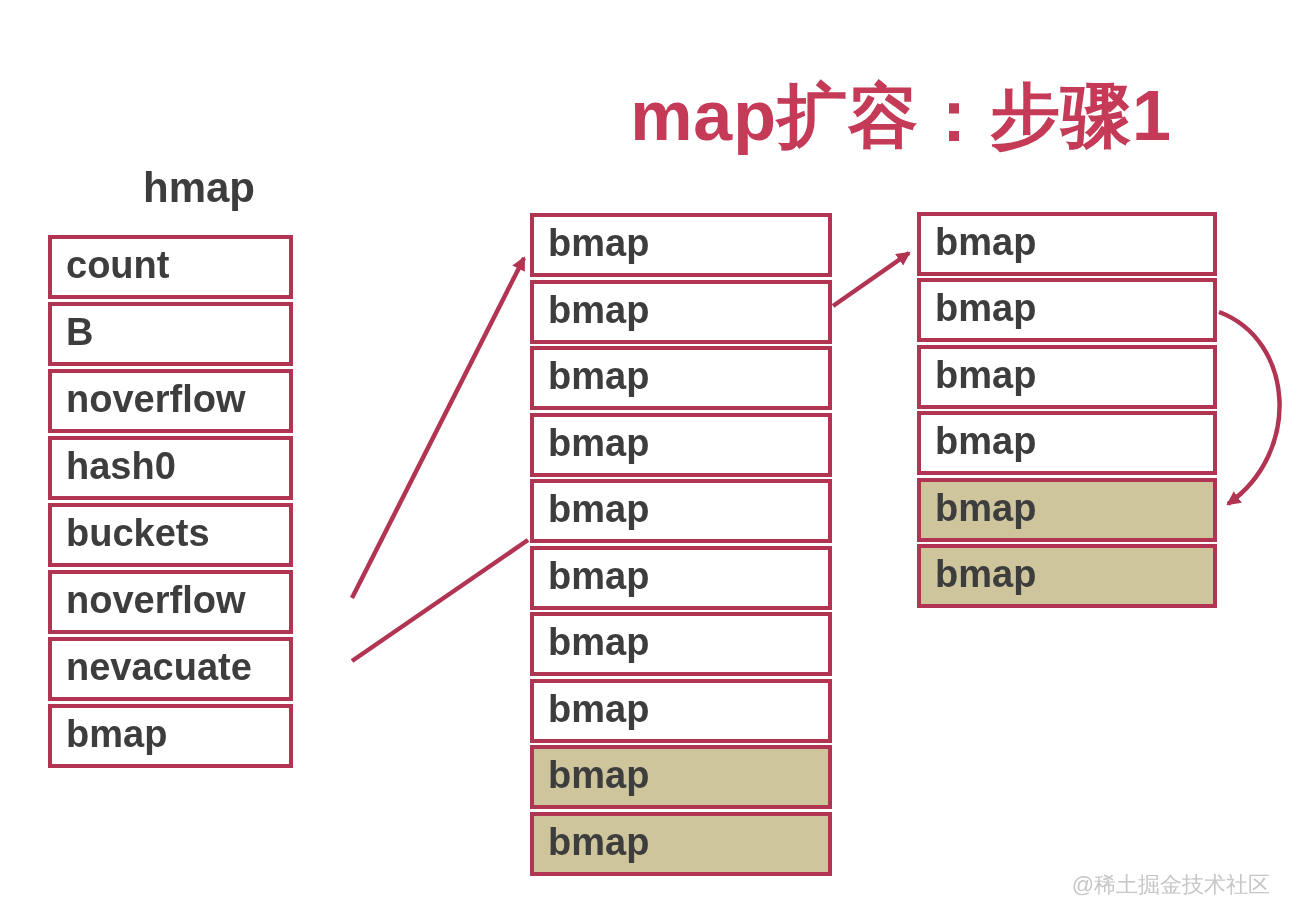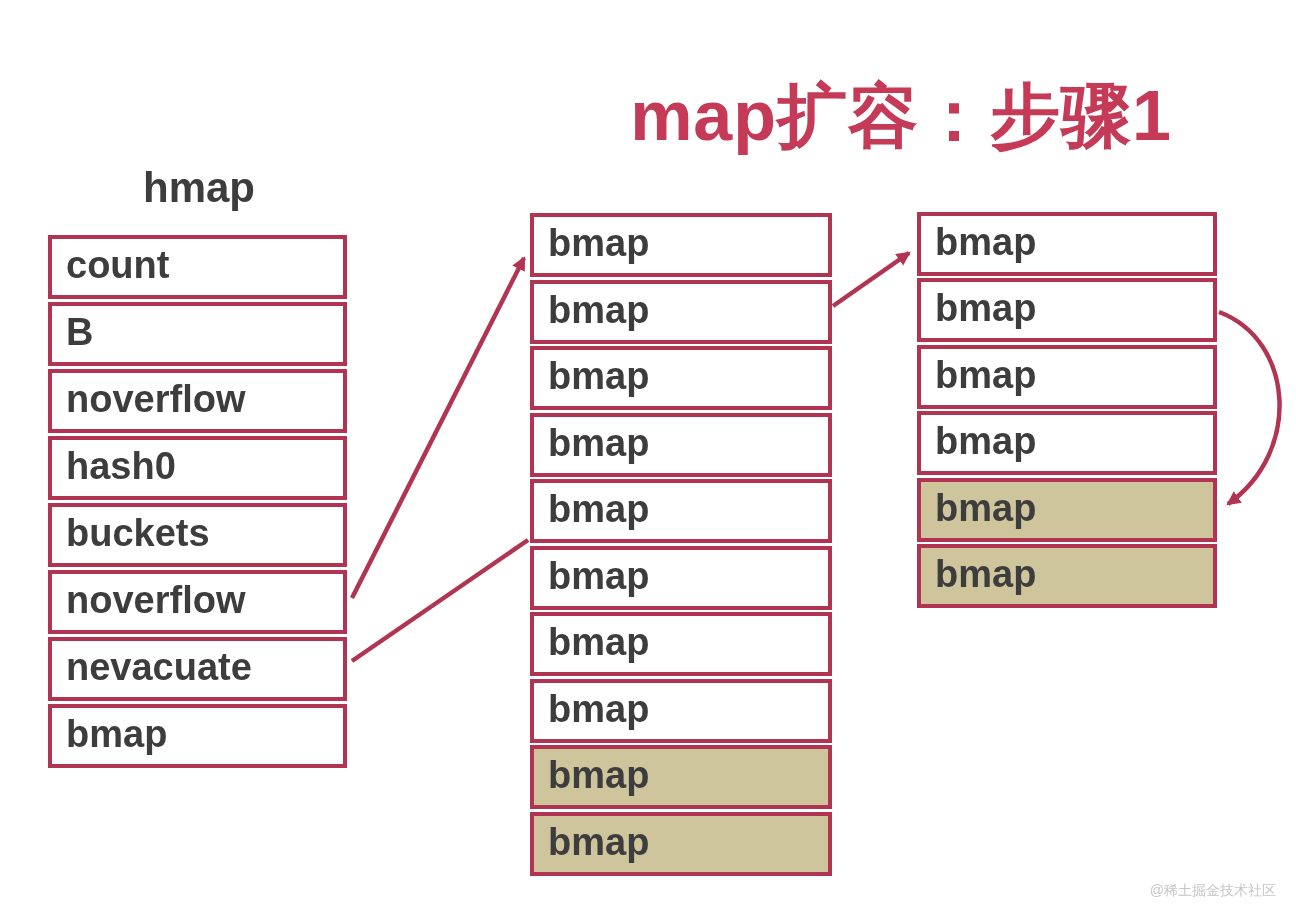--- a/index.html
+++ b/index.html
@@ -32,21 +32,21 @@
     position:absolute;
     left:48px; top:164px; width:302px;
     text-align:center;
     font-size:42px; font-weight:bold;
     color:var(--text-dark);
   }
   .col {
     position:absolute;
     display:flex; flex-direction:column;
   }
-  #hmap-box  { left:48px;  top:235px; width:299px; row-gap:3px;   }
+  #hmap-box  { left:48px;  top:235px; width:245px; row-gap:3px;   }
   #new-col   { left:530px; top:213px; width:302px; row-gap:2.5px; }
   #old-col   { left:917px; top:212px; width:300px; row-gap:2.4px; }
   .cell {
     height:64px;
     border:4px solid var(--crimson);
     background:#fff;
     display:flex; align-items:center;
     padding-left:14px;
     flex:none;
   }
@@ -57,22 +57,22 @@
     transform:translateY(-2px);
   }
   .cell.tan { background:var(--tan); }
   #arrow-layer {
     position:absolute; left:0; top:0;
     width:1296px; height:920px;
     pointer-events:none;
   }
   .watermark {
     position:absolute;
-    right:20px; bottom:20px;
-    font-size:14px;
+    right:26px; bottom:20px;
+    font-size:22px;
     color:var(--wm-gray);
   }
 </style>
 </head>
 <body>
 
 <div id="canvas">
 
   <div class="title">map扩容：步骤1</div>
 

